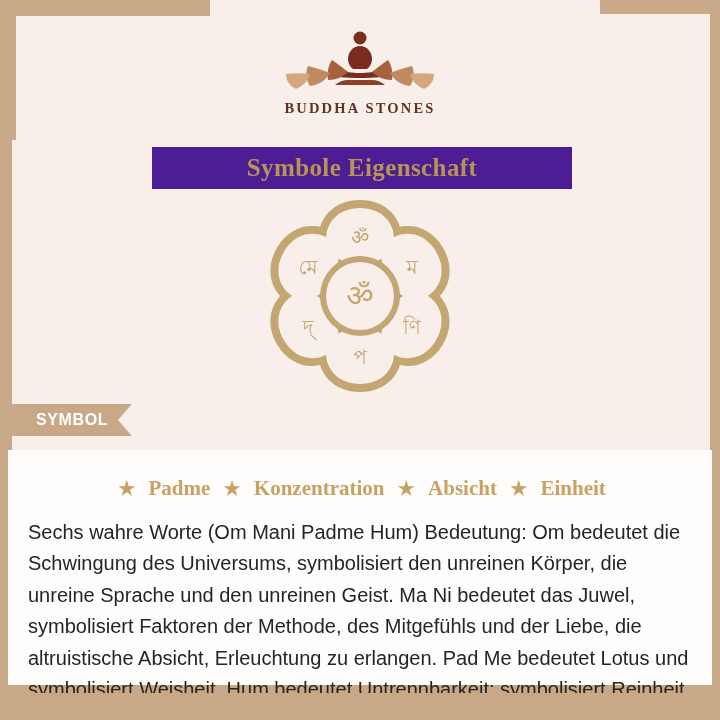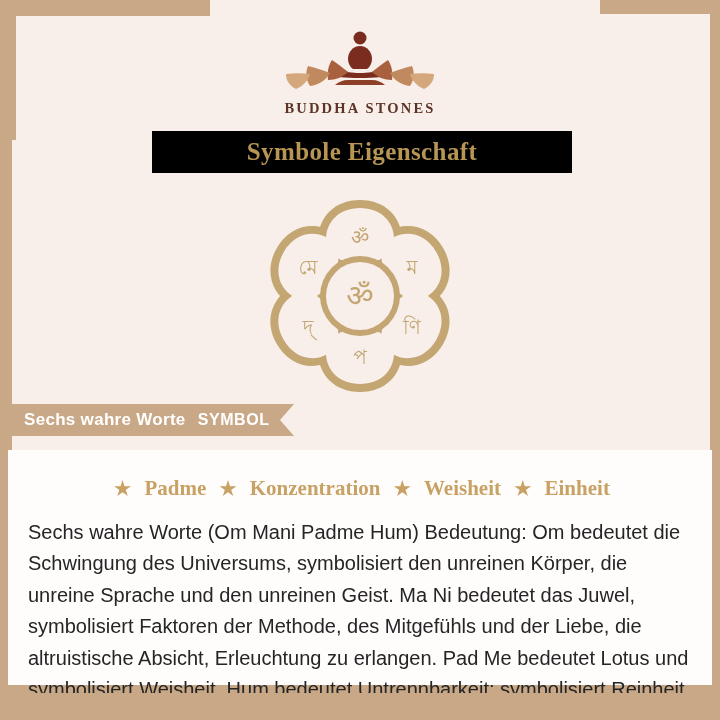--- a/index.html
+++ b/index.html
@@ -99,24 +99,24 @@
     letter-spacing: 2.2px;
     color: #5c3324;
     font-weight: bold;
     font-family: "Liberation Serif", serif;
   }
 
   
   .title-bar {
     position: absolute;
     left: 152px;
-    top: 131px;
+    top: 147px;
     width: 420px;
     height: 42px;
-    background: #000000;
+    background: #4c1d95;
     display: flex;
     align-items: center;
     justify-content: center;
   }
   .title-text {
     font-family: "Liberation Serif", serif;
     font-size: 25px;
     font-weight: bold;
     color: #b79553;
     letter-spacing: 0.4px;
@@ -305,33 +305,32 @@
 
         <circle cx="0" cy="0" r="40" fill="#c3a672"></circle>
         <circle cx="0" cy="0" r="34" fill="#f8eeea"></circle>
         <text x="0" y="10" fill="#c3a672" font-family="'DejaVu Sans', sans-serif" font-size="30" text-anchor="middle">ॐ</text>
       </g>
     </svg>
   </div>
 
   <div class="banner">
     <div class="banner-body">
-      <span>Sechs wahre Worte</span>
       <span class="sym">SYMBOL</span>
     </div>
     <div class="banner-tail"></div>
   </div>
 
   <div class="content-card">
     <div class="keywords">
       <span class="star">★</span>
       <span class="kw">Padme</span>
       <span class="star">★</span>
       <span class="kw">Konzentration</span>
       <span class="star">★</span>
-      <span class="kw">Weisheit</span>
+      <span class="kw">Absicht</span>
       <span class="star">★</span>
       <span class="kw">Einheit</span>
     </div>
     <p class="body-text">Sechs wahre Worte (Om Mani Padme Hum) Bedeutung: Om bedeutet die Schwingung des Universums, symbolisiert den unreinen Körper, die unreine Sprache und den unreinen Geist. Ma Ni bedeutet das Juwel, symbolisiert Faktoren der Methode, des Mitgefühls und der Liebe, die altruistische Absicht, Erleuchtung zu erlangen. Pad Me bedeutet Lotus und symbolisiert Weisheit. Hum bedeutet Untrennbarkeit; symbolisiert Reinheit und kann durch die Einheit von Methode und Weisheit erreicht werden.</p>
   </div>
 
 </div>
 
 </body></html>

